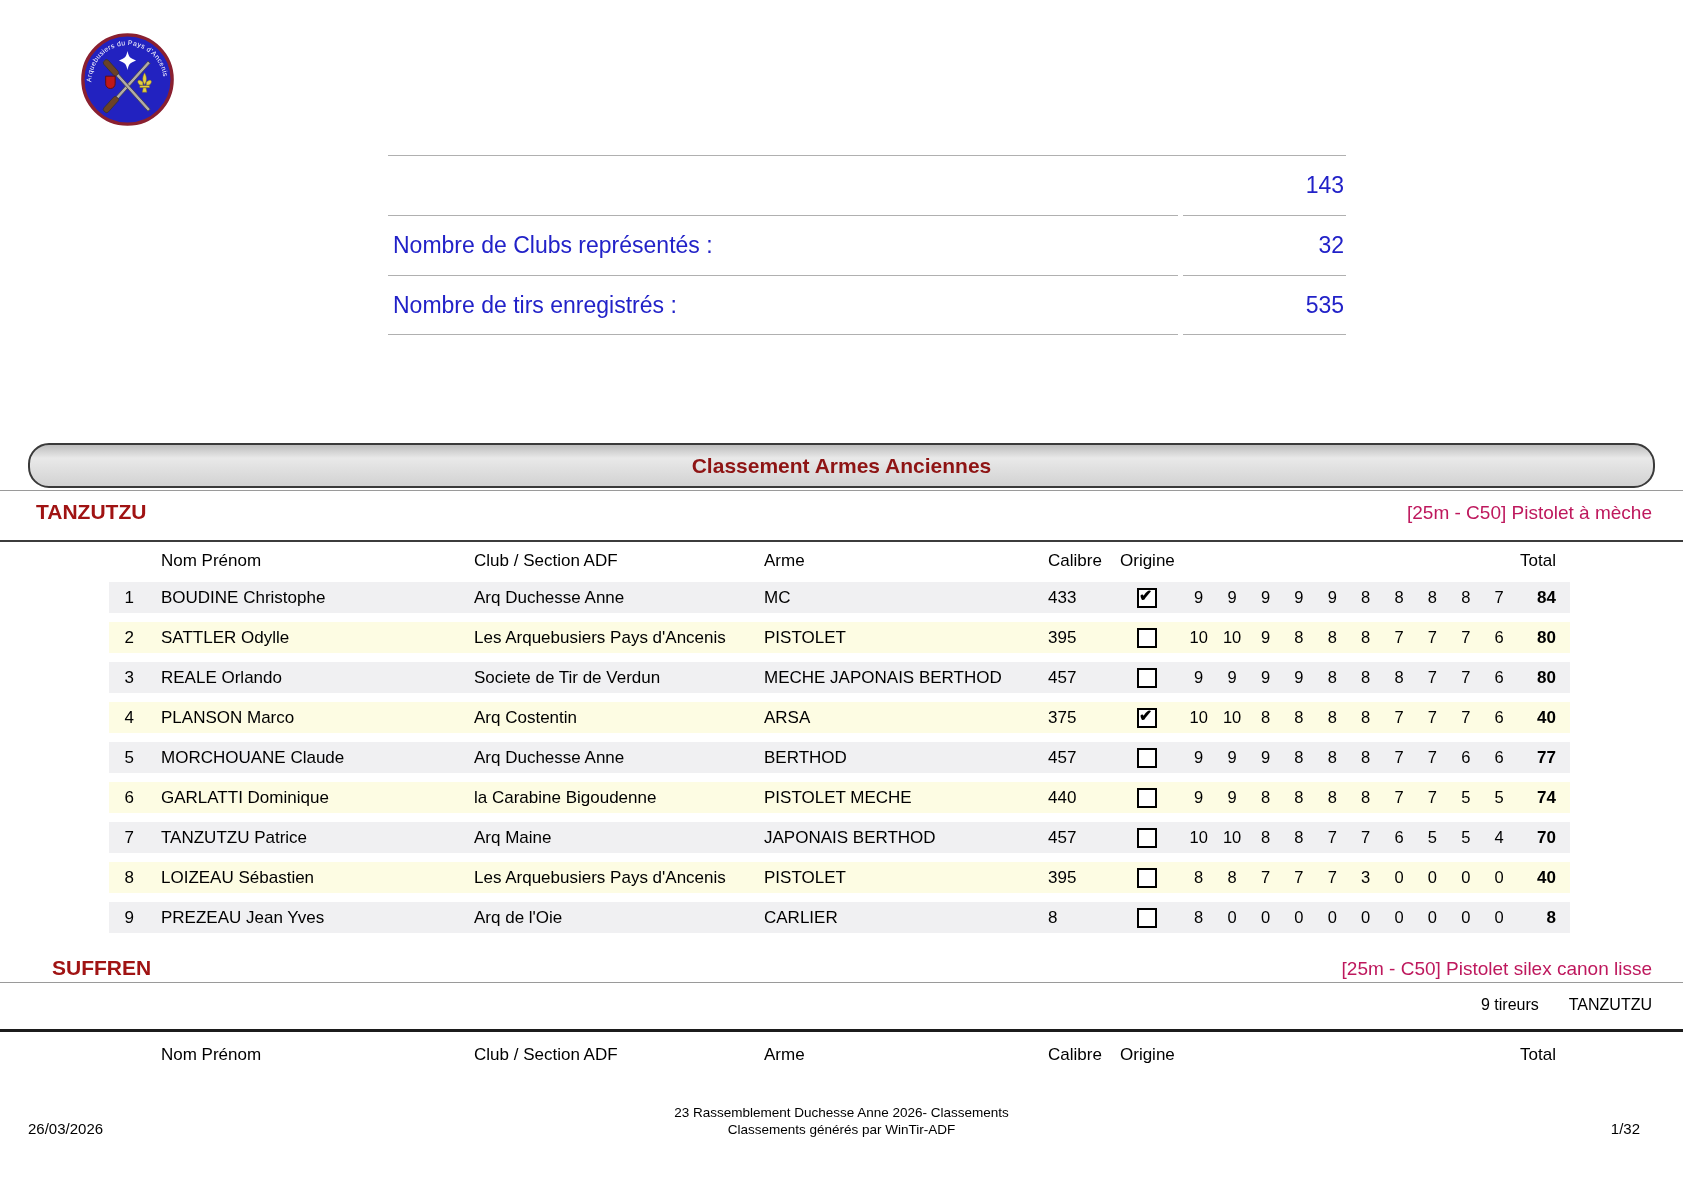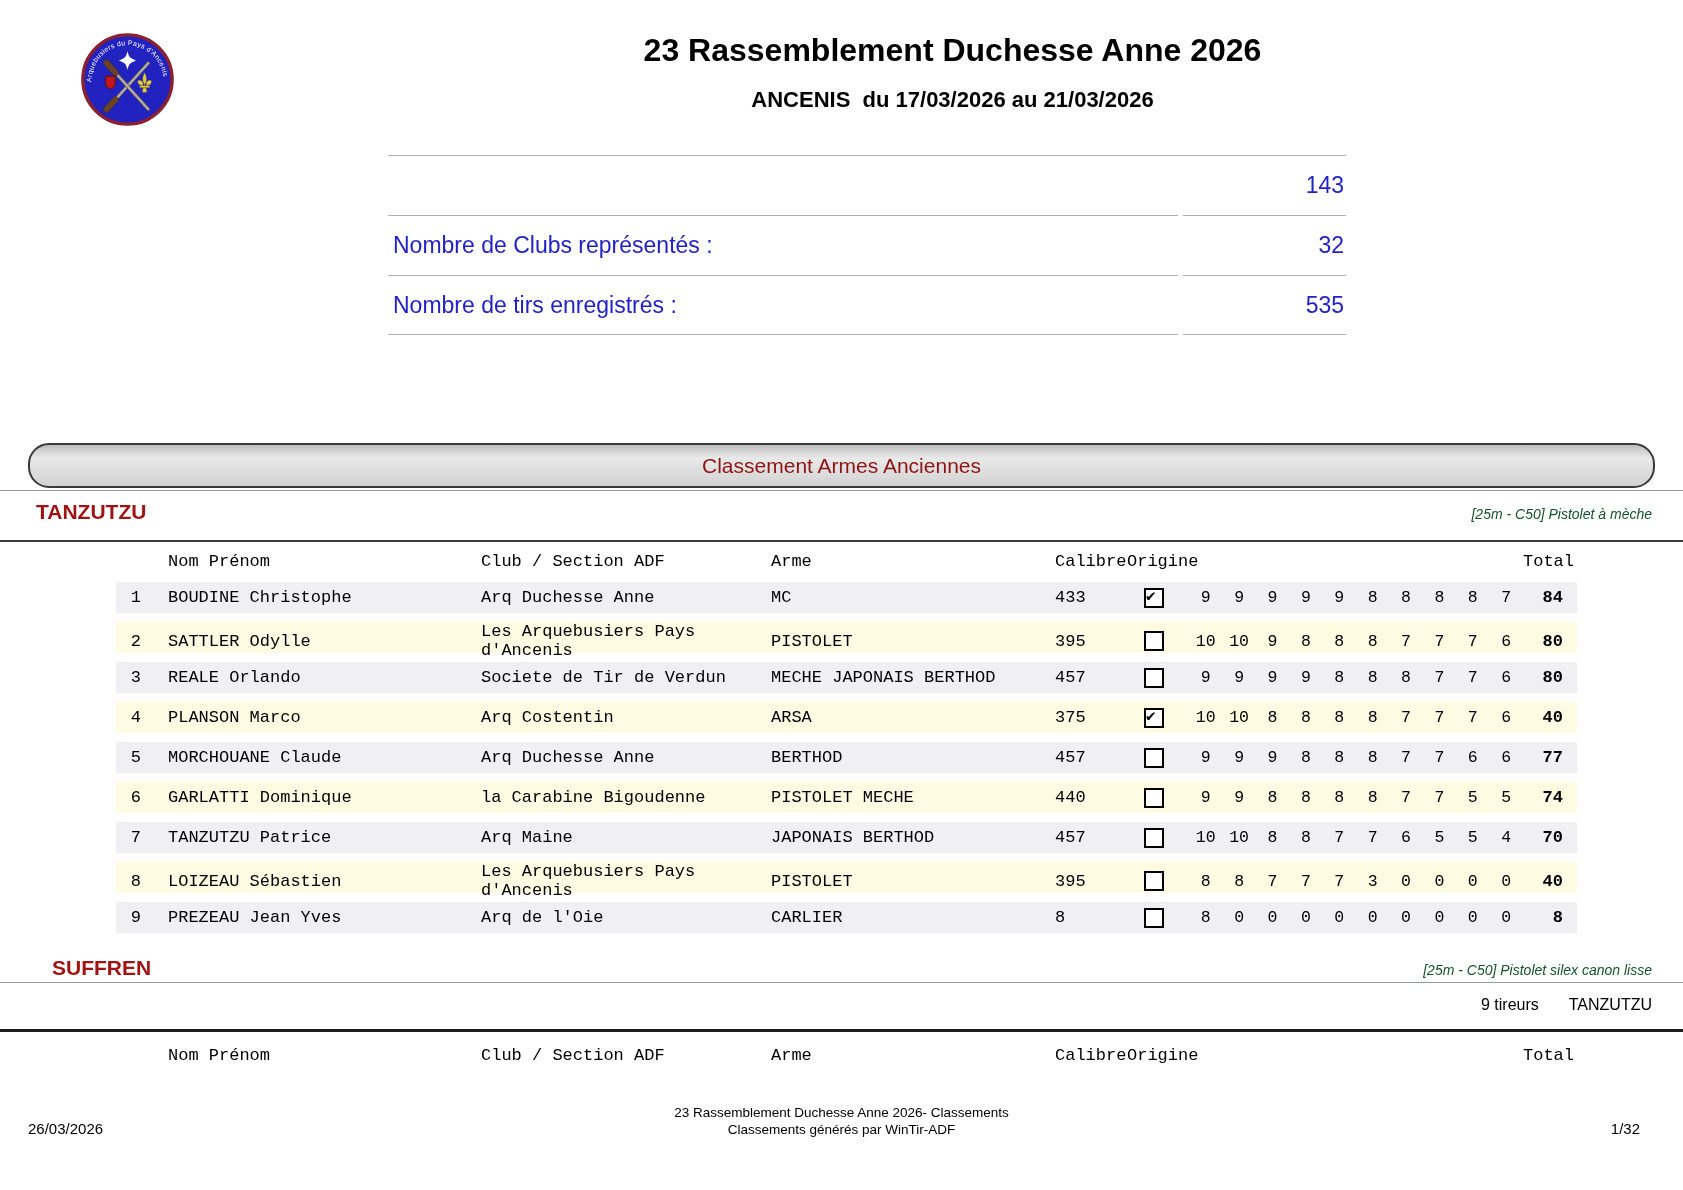--- a/index.html
+++ b/index.html
@@ -16,38 +16,38 @@
   .stats{position:absolute;left:388px;top:155px;width:958px;font-size:23px;color:#2222c8;}
   .stat-row{display:flex;gap:5px;height:60px;line-height:59px;box-sizing:border-box;}
   .stat-label{width:790px;border-top:1px solid #b0b0b0;padding-left:5px;box-sizing:border-box;}
   .stat-value{flex:1;border-top:1px solid #b0b0b0;text-align:right;padding-right:2px;box-sizing:border-box;}
   .stat-row:last-child .stat-label,.stat-row:last-child .stat-value{border-bottom:1px solid #b0b0b0;}
 
   
   .banner{position:absolute;left:28px;right:28px;top:443px;height:45px;box-sizing:border-box;
           border:2px solid #3a3a3a;border-radius:21px;
           background:linear-gradient(180deg,#bdbdbd 0%,#e9e9e9 32%,#d2d2d2 100%);
-          text-align:center;line-height:42px;font-size:21px;font-weight:normal;color:#8e1414;}
+          text-align:center;line-height:42px;font-size:21px;font-weight:bold;color:#8e1414;}
 
   
   .rule{position:absolute;left:0;right:0;height:1px;background:#9a9a9a;}
   #rule-banner{top:490px;}
   #rule-tanz{top:540px;height:2px;background:#3c3c3c;}
   #rule-pre-suffren{top:982px;}
   #rule-suffren{top:1029px;height:3px;background:#1c1c1c;}
 
   
   .section-head{position:absolute;left:36px;right:31px;display:flex;justify-content:space-between;align-items:baseline;}
   #tanz-head{top:500px;}
   #suffren-head{top:956px;margin-left:16px;}
   .section-name{font-size:21px;font-weight:bold;color:#a01313;}
-  .section-spec{font-size:14px;font-style:italic;color:#14532d;}
-
-  
-  .table{position:absolute;left:116px;width:1461px;font-family:Liberation Mono, monospace;}
+  .section-spec{font-size:19px;color:#be185d;}
+
+  
+  .table{position:absolute;left:109px;width:1461px;}
   #tanz-table{top:548px;}
   #suffren-table{top:1042px;}
   .thead,.trow{display:grid;grid-template-columns:28px 337px 290px 284px 51px 83px 334px 54px;
                align-items:center;font-size:17px;}
   .thead{height:26px;margin-bottom:8px;}
   .trow{height:31px;margin-bottom:9px;}
   .bg-gray{background:#f0f0f2;}
   .bg-yellow{background:#fdfce3;}
   .c.rank{text-align:right;padding-right:3px;}
   .c.name,.h.name{padding-left:24px;}
@@ -105,24 +105,20 @@
       <path d="M1.8,0 C6.5,-4.5 9,-1 5.5,2.5 L1.8,3.2Z"></path>
       <rect x="-5" y="3.6" width="10" height="1.9"></rect>
       <path d="M-1.4,5.8 h2.8 l1,4.5 h-4.8Z"></path>
     </g>
 
     <g transform="translate(32,53)">
       <path d="M-5,-6.5 h10 v7.5 a5,5 0 0 1 -5,5.5 a5,5 0 0 1 -5,-5.5 Z" fill="#c01818" stroke="#5e0e0e" stroke-width="1"></path>
     </g>
   </svg>
 
-  <div class="header-text">
-    <div class="title">23 Rassemblement Duchesse Anne 2026</div>
-    <div class="subtitle">ANCENIS  du 17/03/2026 au 21/03/2026</div>
-  </div>
 
   <div class="stats">
     <div class="stat-row">
       <div class="stat-value">143</div>
     </div>
     <div class="stat-row">
       <div class="stat-label">Nombre de Clubs représentés :</div>
       <div class="stat-value">32</div>
     </div>
     <div class="stat-row">

